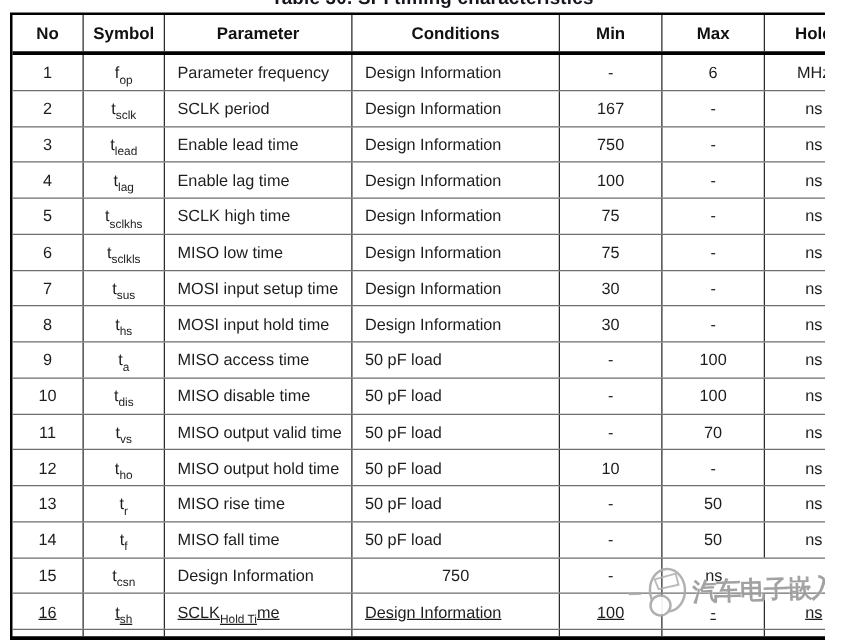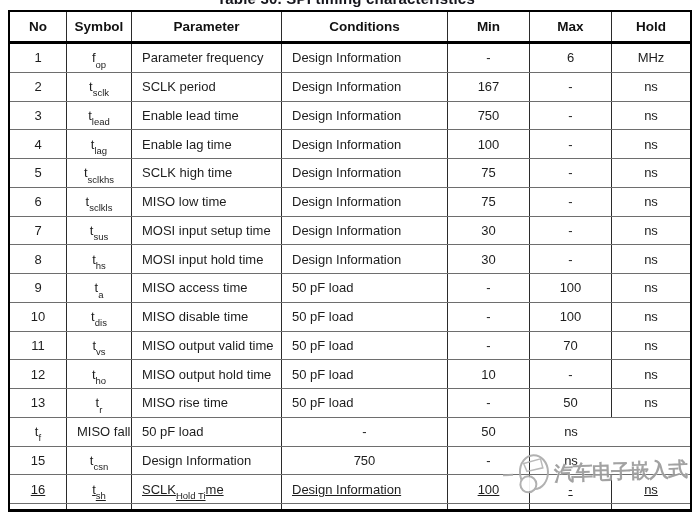--- a/index.html
+++ b/index.html
@@ -3,21 +3,20 @@
 <meta charset="utf-8">
 <style>
   html,body{margin:0;padding:0;background:#ffffff;}
   .page{
     position:relative;
     width:660px;height:513px;
     overflow:hidden;
     background:#ffffff;
     font-family:"Liberation Sans", sans-serif;
     color:#1d1d1d;
-    padding-left:32px;
   }
   .doc-title{
     position:absolute;
     top:-10px;left:0;width:692px;
     text-align:center;
     font-size:15px;
     font-weight:bold;
     color:#15151c;
     letter-spacing:0.2px;
     white-space:nowrap;
@@ -262,20 +261,21 @@
             <span>t</span>
             <sub class="symsub">r</sub>
           </div>
           <div class="cell left">MISO rise time</div>
           <div class="cell left">50 pF load</div>
           <div class="cell">-</div>
           <div class="cell">50</div>
           <div class="cell">ns</div>
         </div>
         <div class="trow data-row">
+          <div class="cell">14</div>
           <div class="cell">
             <span>t</span>
             <sub class="symsub">f</sub>
           </div>
           <div class="cell left">MISO fall time</div>
           <div class="cell left">50 pF load</div>
           <div class="cell">-</div>
           <div class="cell">50</div>
           <div class="cell">ns</div>
         </div>

